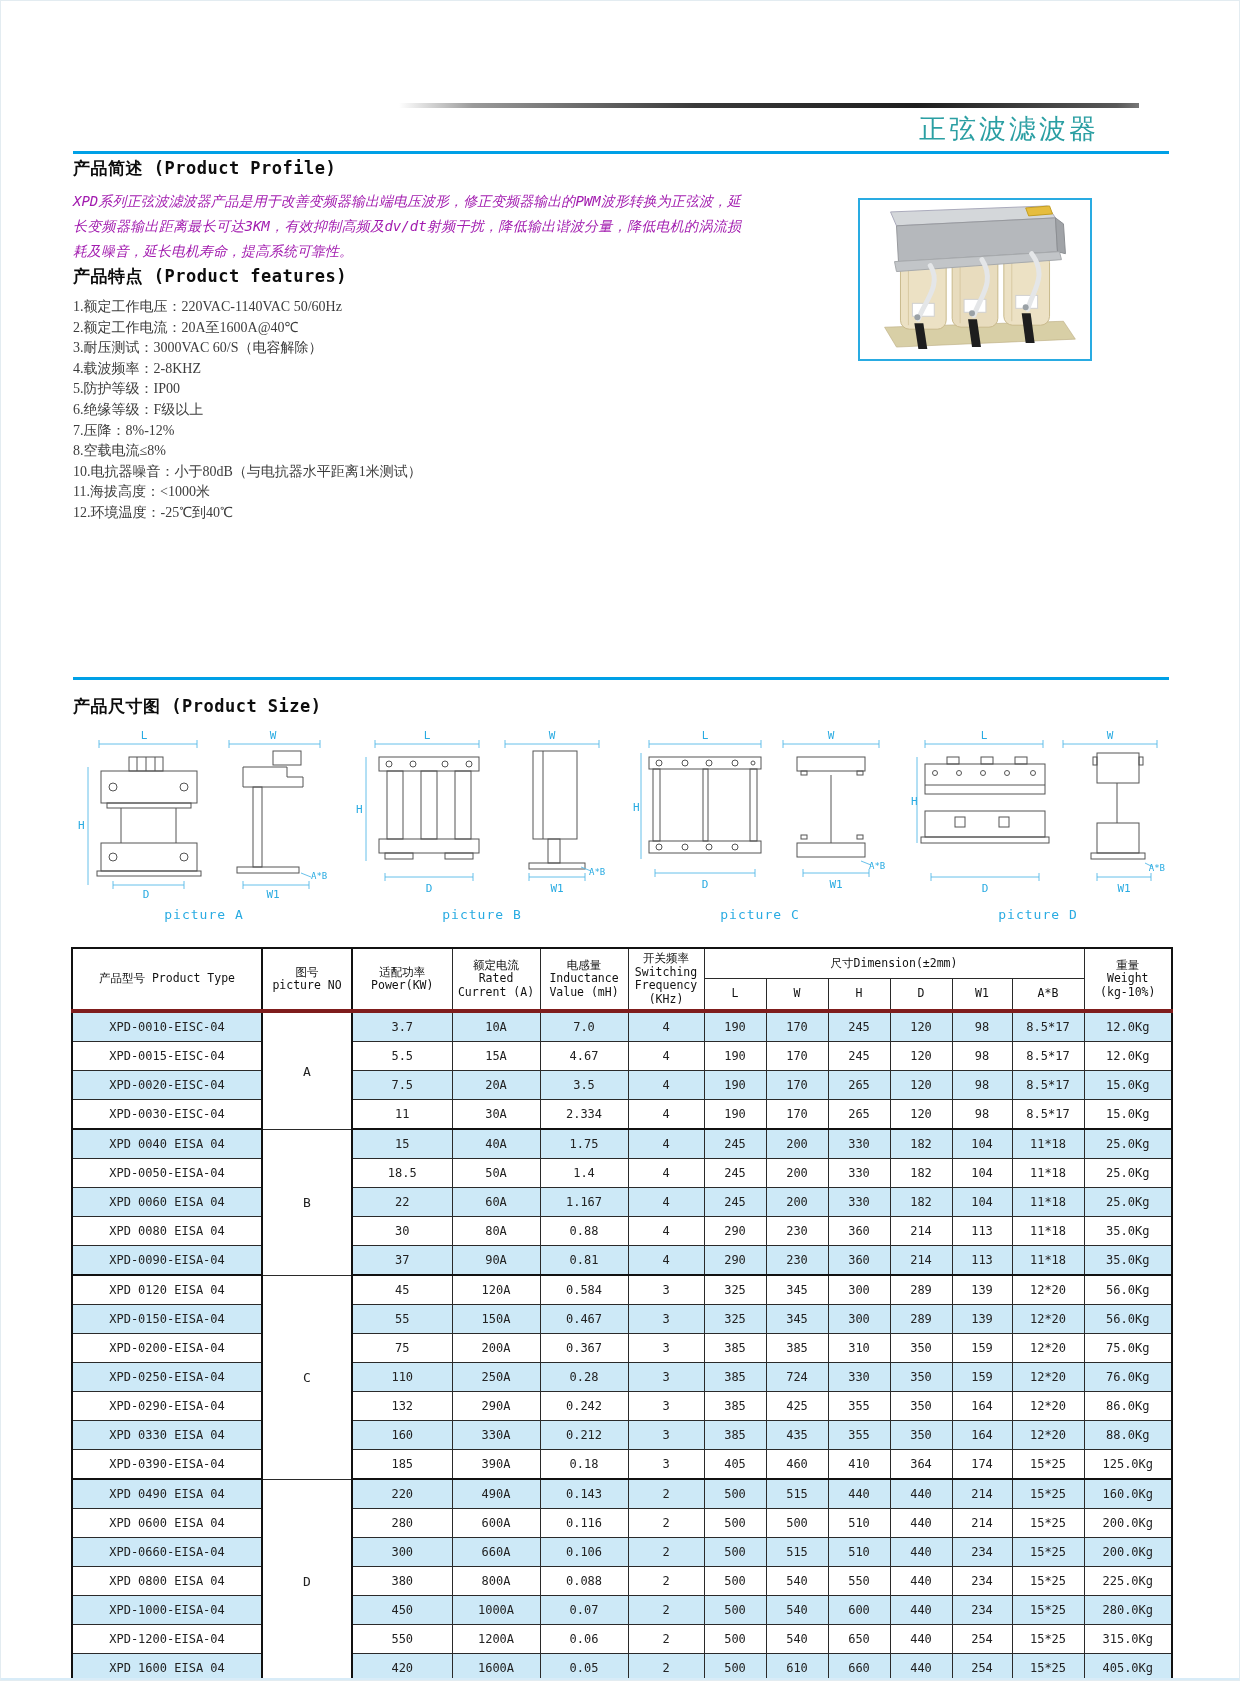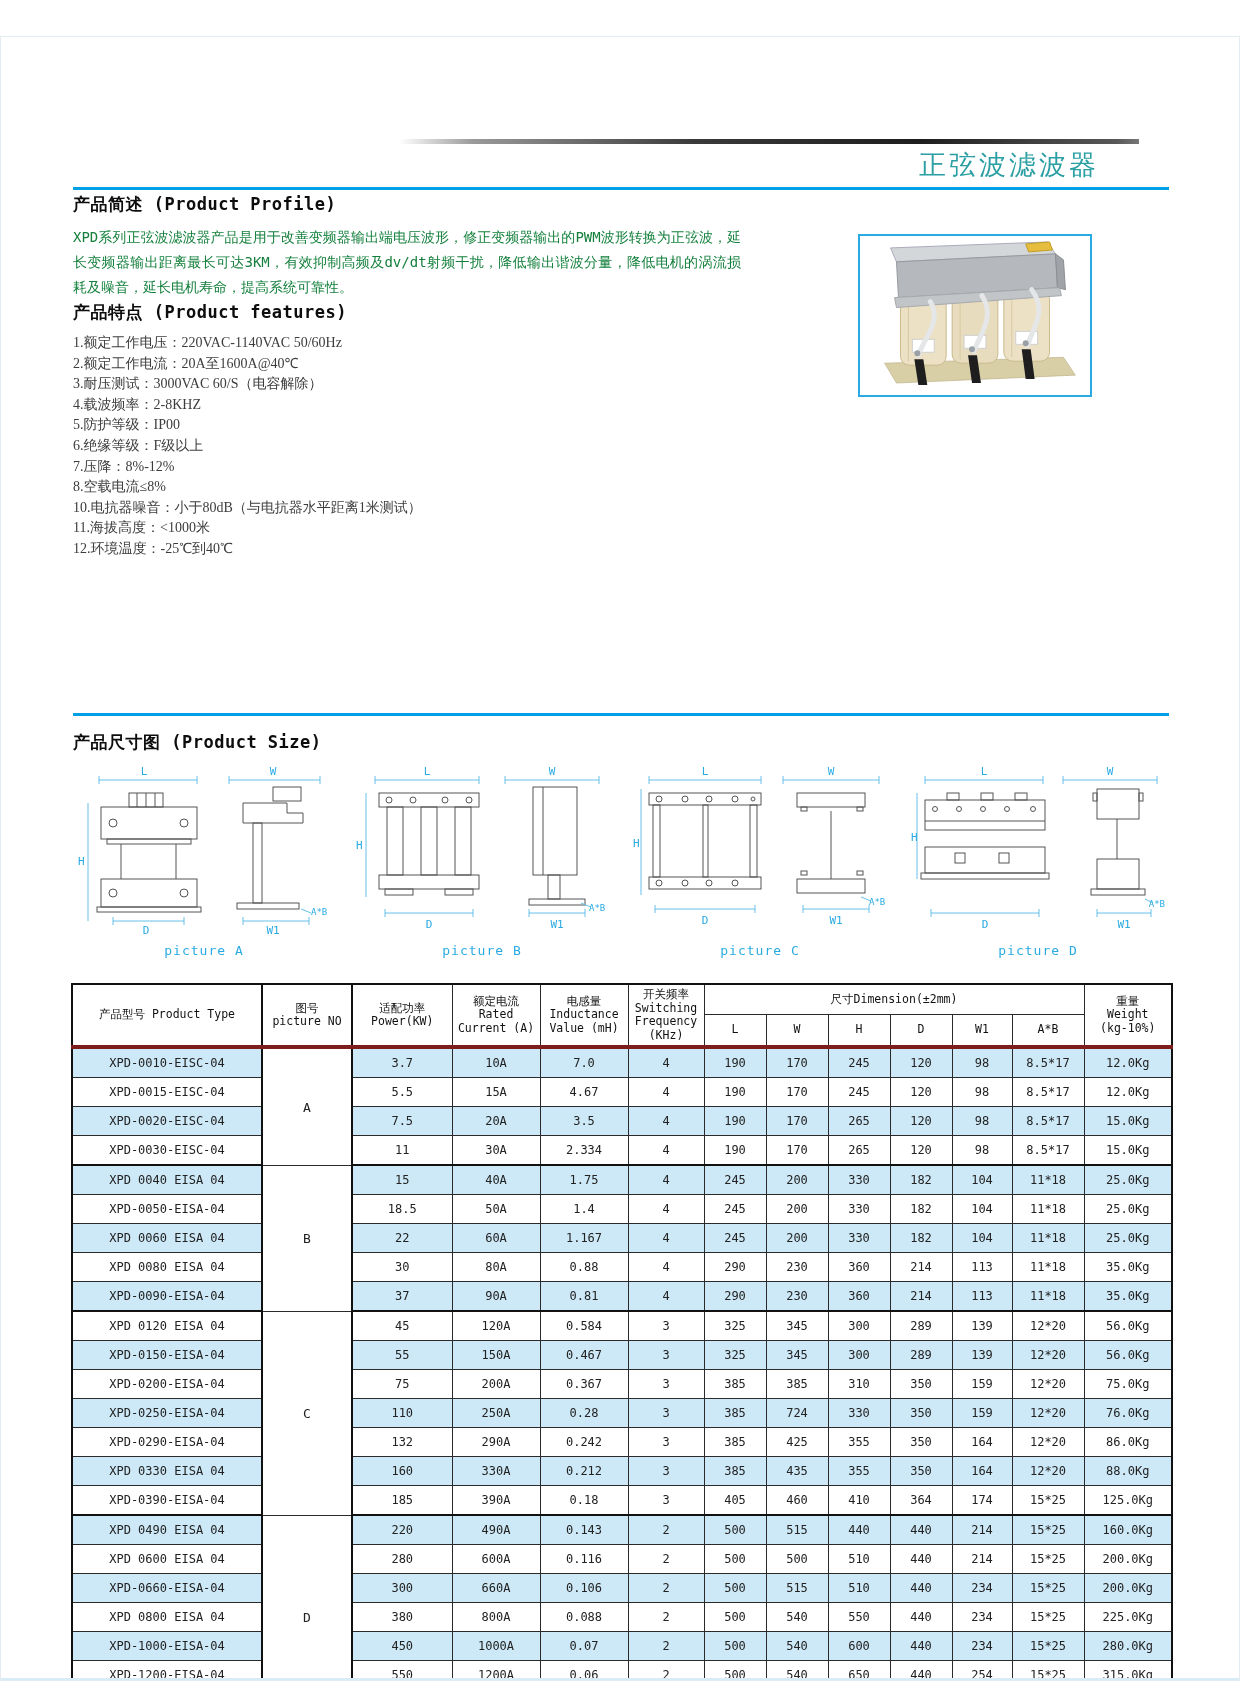--- a/index.html
+++ b/index.html
@@ -1,30 +1,30 @@
 <!DOCTYPE html>
 <html><head>
 <meta charset="utf-8">
 <style>
   html,body{margin:0;padding:0;background:#ffffff;}
   body{width:1240px;height:1681px;position:relative;font-family:"DejaVu Sans","Liberation Sans",sans-serif;color:#333;}
-  .page{position:absolute;inset:0;background:#fff;border:1px solid #e3ecf1;box-sizing:border-box;overflow:hidden;margin-top:36px;}
+  .page{position:absolute;inset:0;background:#fff;border:1px solid #e3ecf1;box-sizing:border-box;overflow:hidden;}
 
   .top-gradient{position:absolute;left:398px;top:102px;width:740px;height:5px;
     background:linear-gradient(90deg,rgba(130,130,130,0) 0%,#9a9a9a 10%,#3a3a3a 40%,#1e1e1e 70%,#585858 97%,#777 100%);}
   .doc-title{position:absolute;right:140px;top:110px;font-family:"DejaVu Serif","Liberation Serif",serif;
     font-size:27px;letter-spacing:3px;color:#2b9fa3;font-weight:500;}
   .rule{position:absolute;left:72px;width:1096px;height:3px;background:#00a0e6;}
   .rule1{top:150px;} .rule2{top:676px;}
 
   .sec-heading{position:absolute;left:72px;font-family:"DejaVu Sans Mono","DejaVu Sans",sans-serif;
     font-size:17px;font-weight:bold;color:#0d0d0d;letter-spacing:0.5px;}
   .profile-heading{top:156px;}
   .profile-body{position:absolute;left:72px;top:188px;width:668px;font-family:"DejaVu Sans Mono","DejaVu Sans",sans-serif;
-    font-size:14px;line-height:25px;color:#15803d;text-align:justify;}
+    font-size:14px;line-height:25px;color:#a21caf;text-align:justify;font-style:italic;}
 
   .photo-frame{position:absolute;left:857px;top:197px;width:234px;height:163px;border:2px solid #29abe2;
     box-sizing:border-box;background:#fff;overflow:hidden;}
 
   .features-heading{top:264px;}
   .features-list{position:absolute;left:72px;top:296px;width:700px;font-family:Liberation Serif, serif;
     font-size:14px;line-height:20.6px;color:#3c3c3c;}
 
   .size-heading{top:694px;}
   .drawings{position:absolute;left:72px;top:726px;width:1096px;display:flex;justify-content:space-between;}

